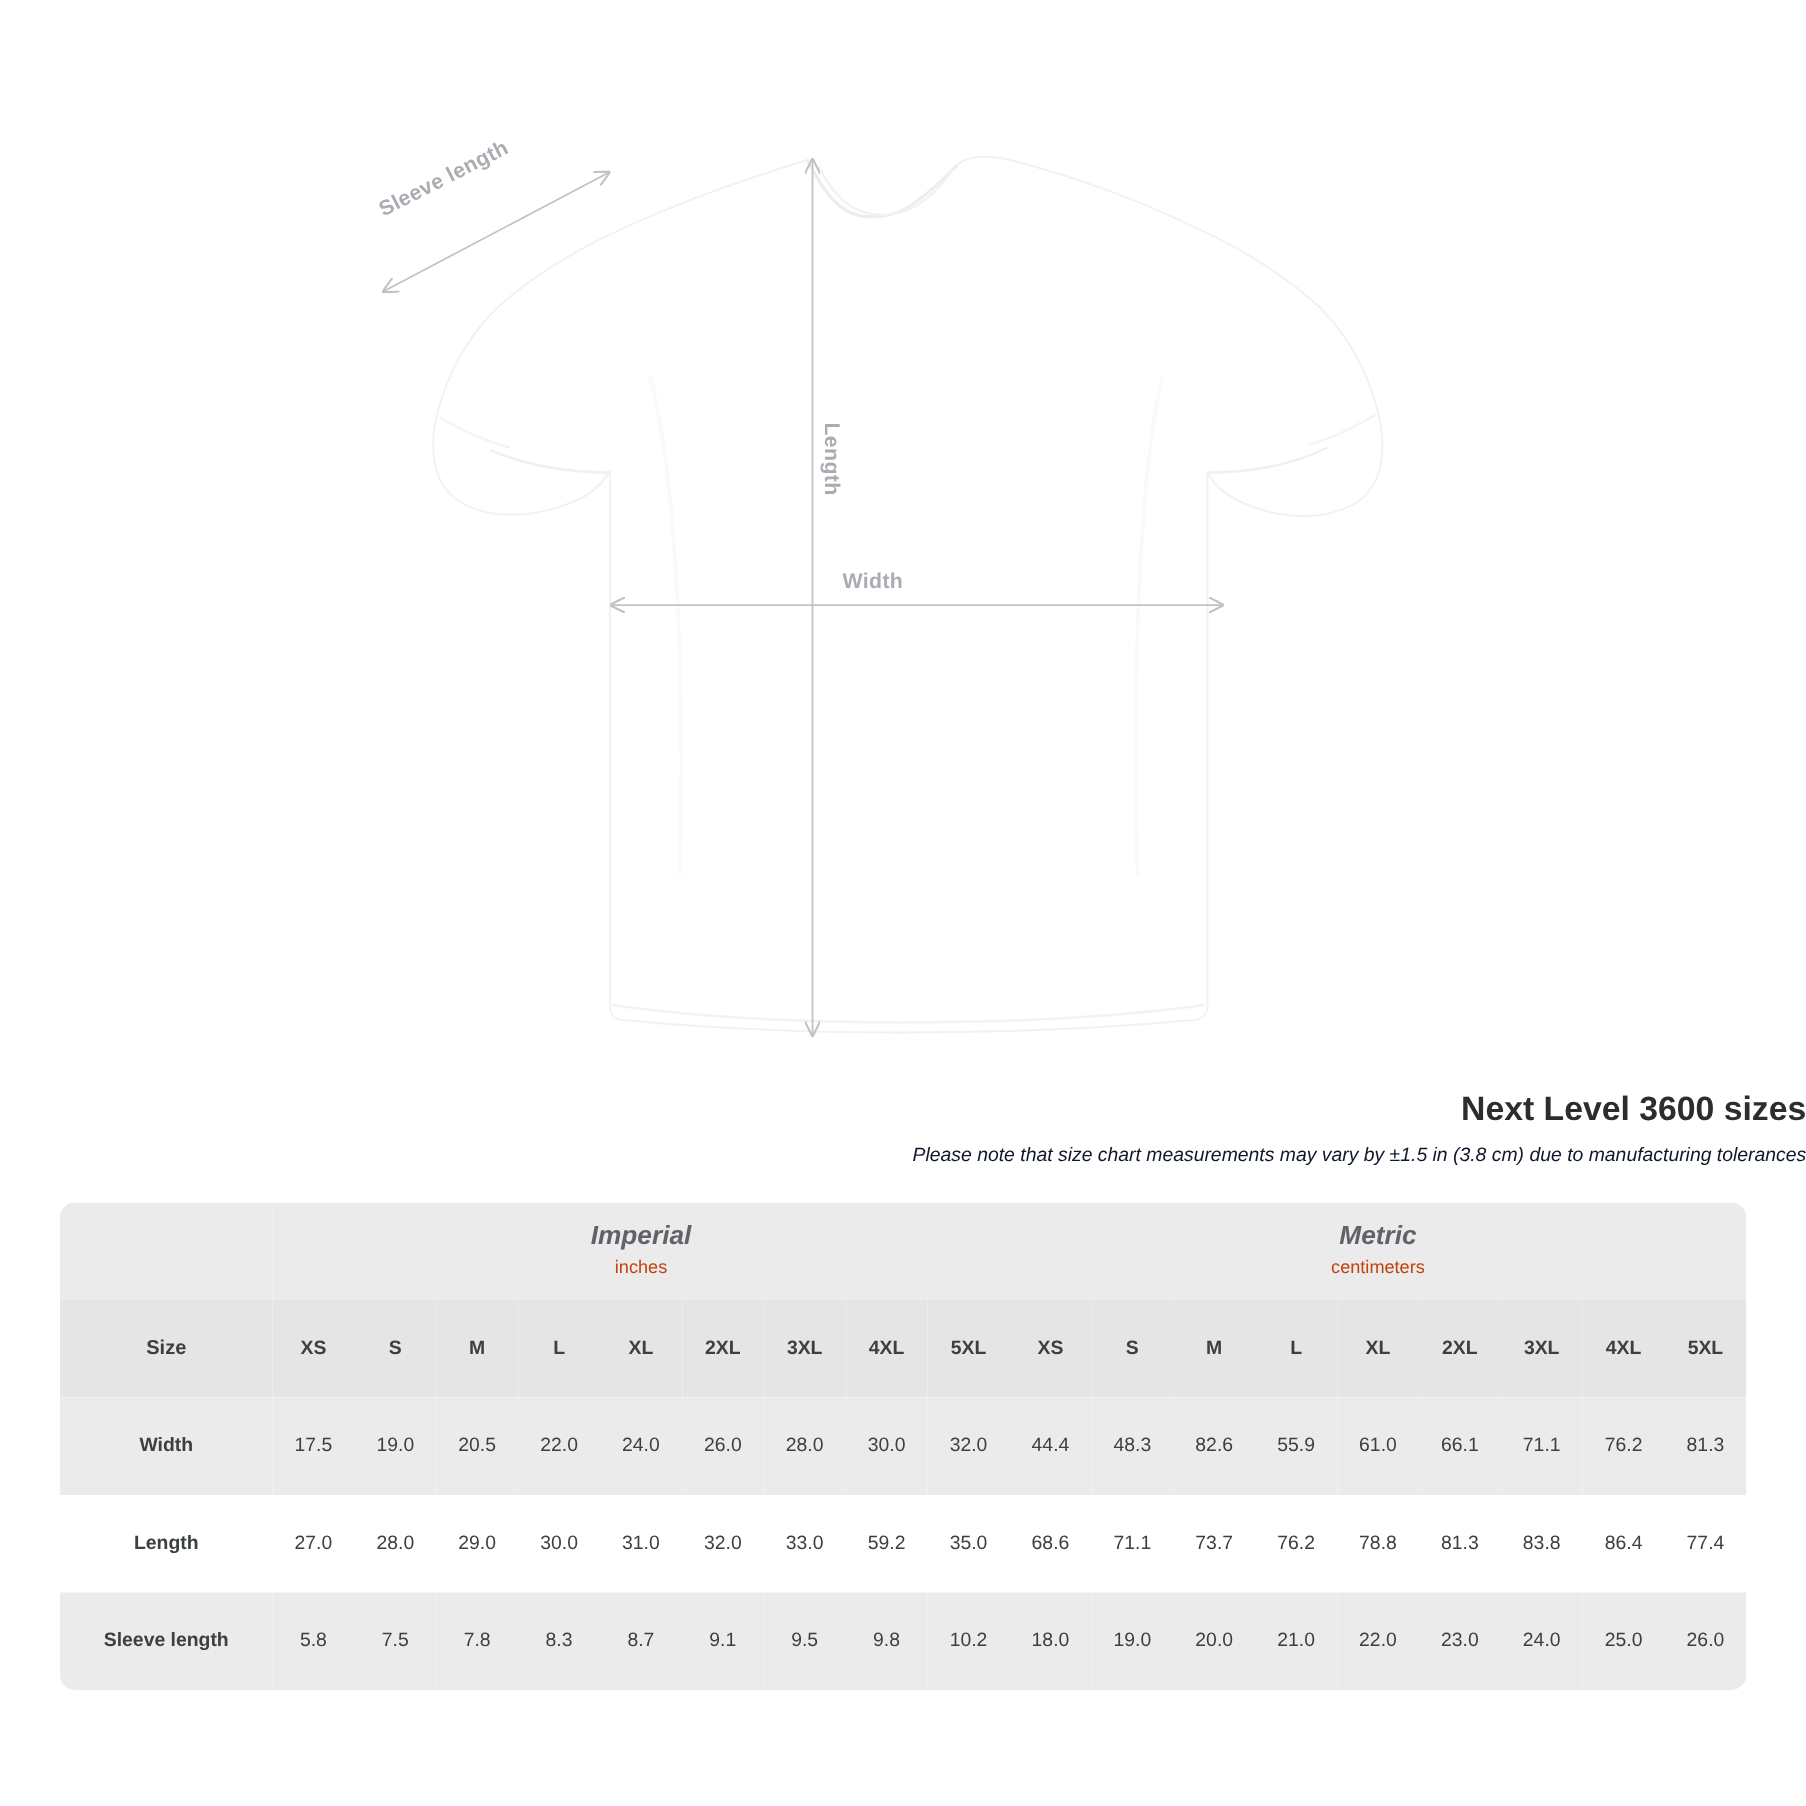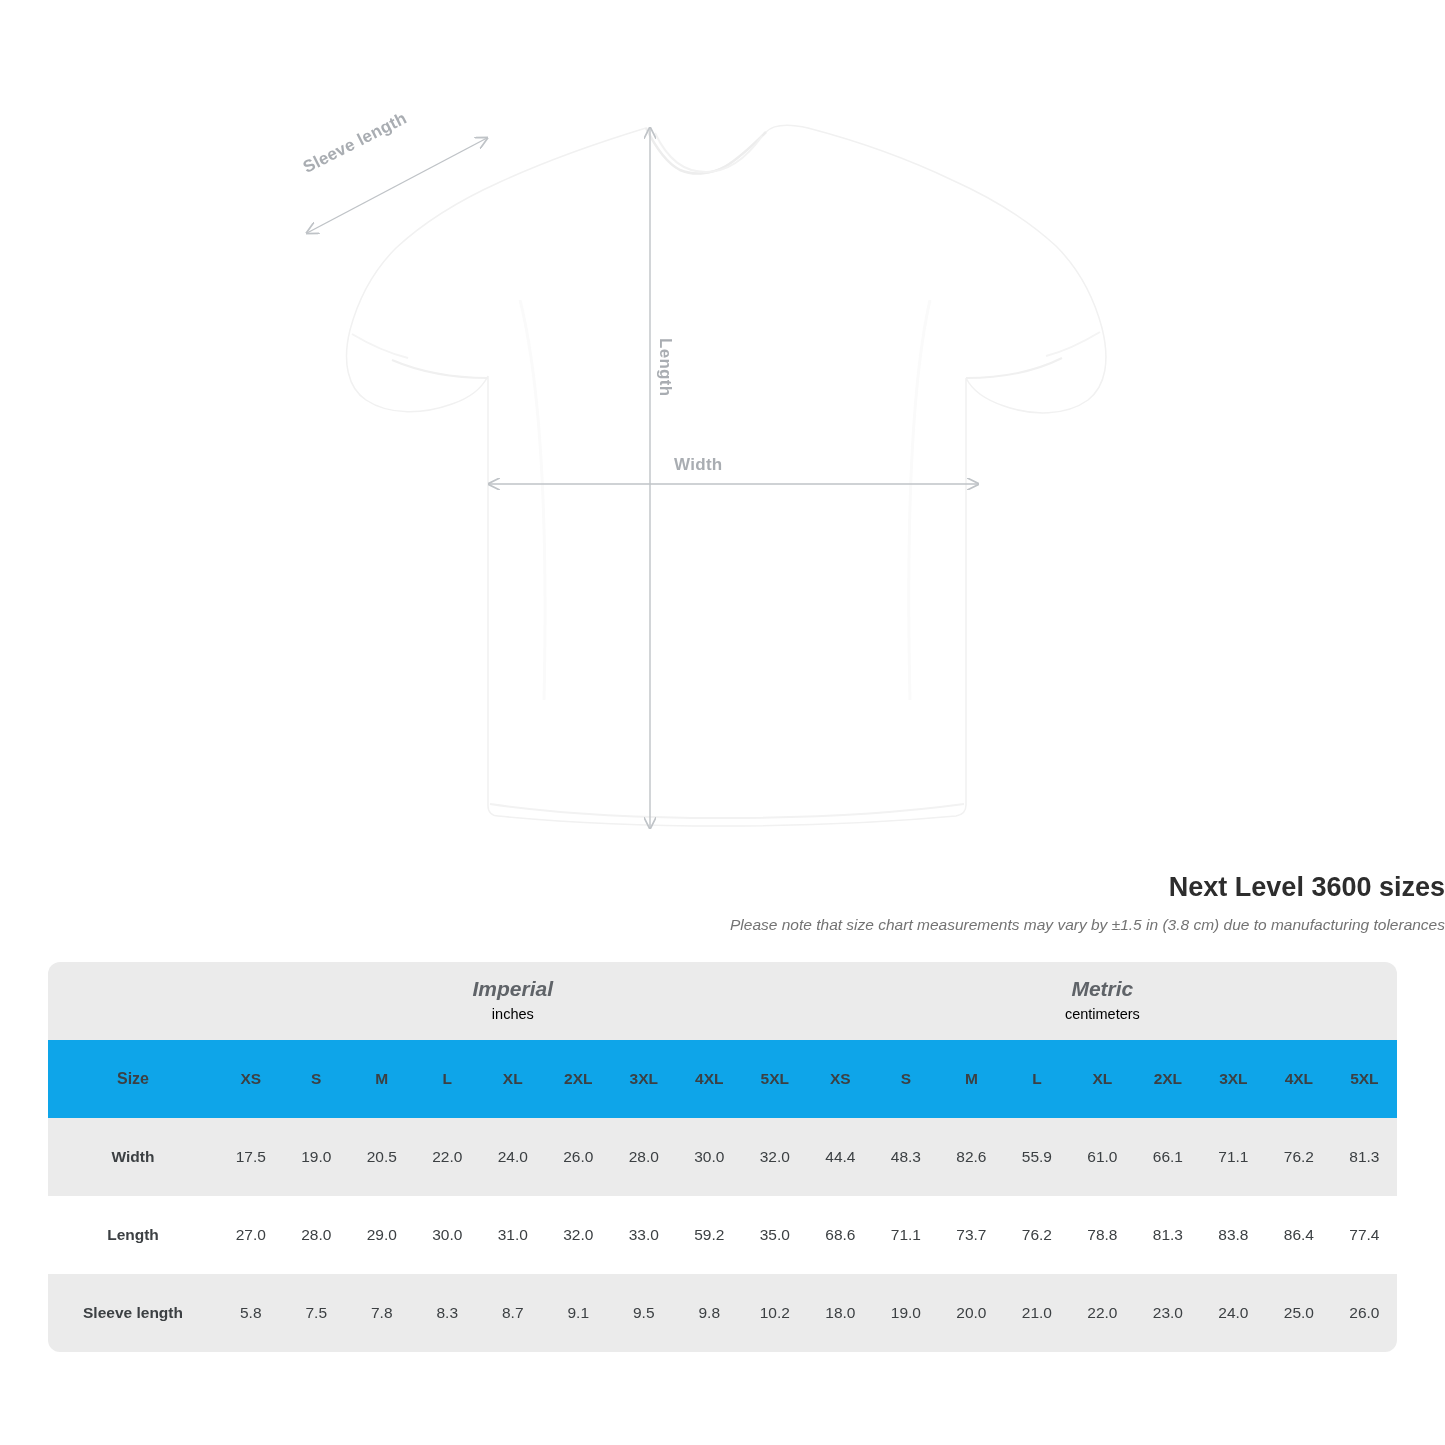--- a/index.html
+++ b/index.html
@@ -66,21 +66,21 @@
   }
   .chart-title {
     font-size: 27px;
     font-weight: bold;
     color: #2d2d2d;
     margin: 0;
   }
   .chart-note {
     font-size: 15.5px;
     font-style: italic;
-    color: #737373;
+    color: #0f172a;
     margin-top: 13px;
     margin-left: 40px;
   }
 
   
   .table-wrap {
     margin: 28px 48px 0 48px;
     border-radius: 12px;
     overflow: hidden;
   }
@@ -106,25 +106,25 @@
   }
   .unit-name {
     font-size: 21px;
     font-weight: bold;
     font-style: italic;
     color: #5f6368;
     line-height: 1.25;
   }
   .unit-sub {
     font-size: 14.5px;
-    color: #000000;
+    color: #c2410c;
     line-height: 1.6;
   }
   .size-row td {
-    background: #0ea5e9;
+    background: #e5e5e5;
     font-weight: bold;
     font-size: 16px;
     color: #3c4043;
   }
   .size-row td.rowlabel {
     font-weight: bold;
     font-size: 16px;
   }
   .row-shaded td {
     background: #ebebeb;

